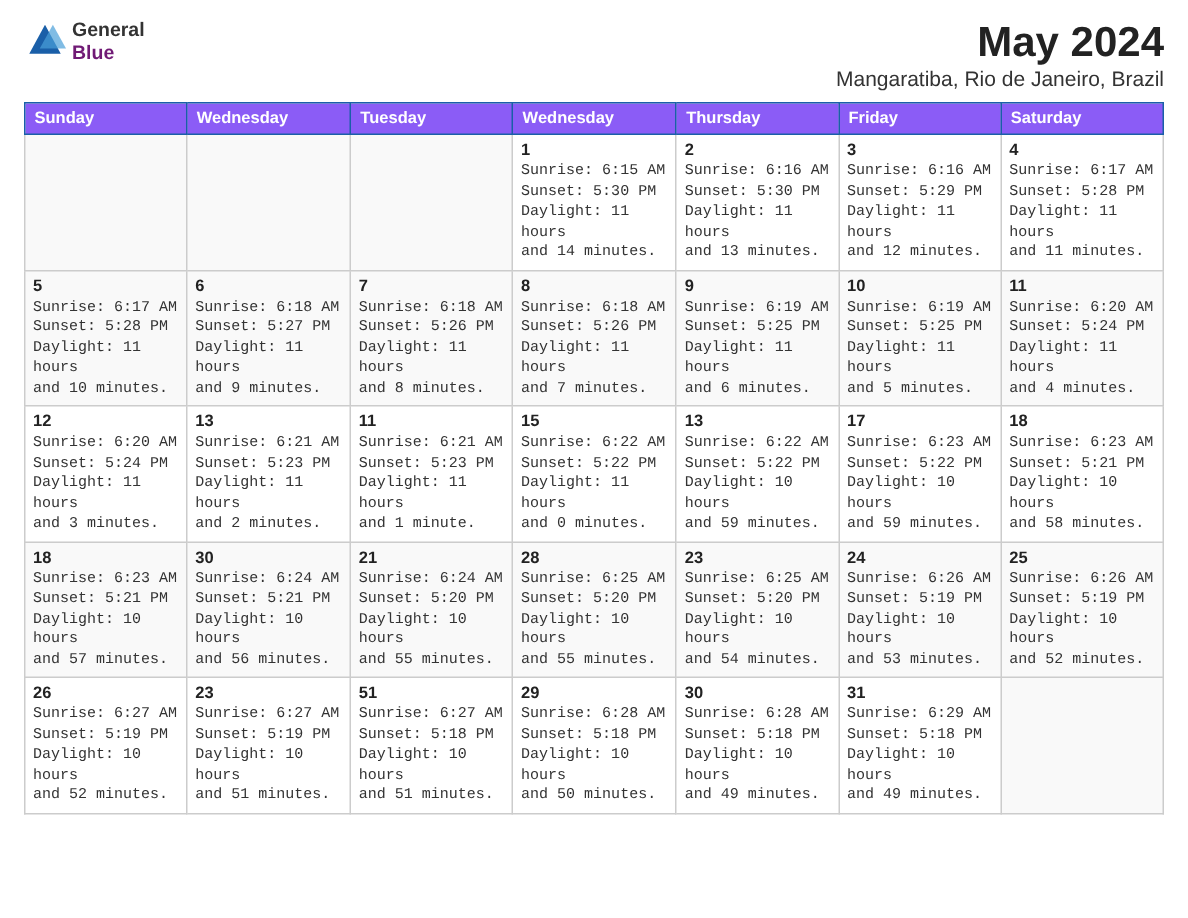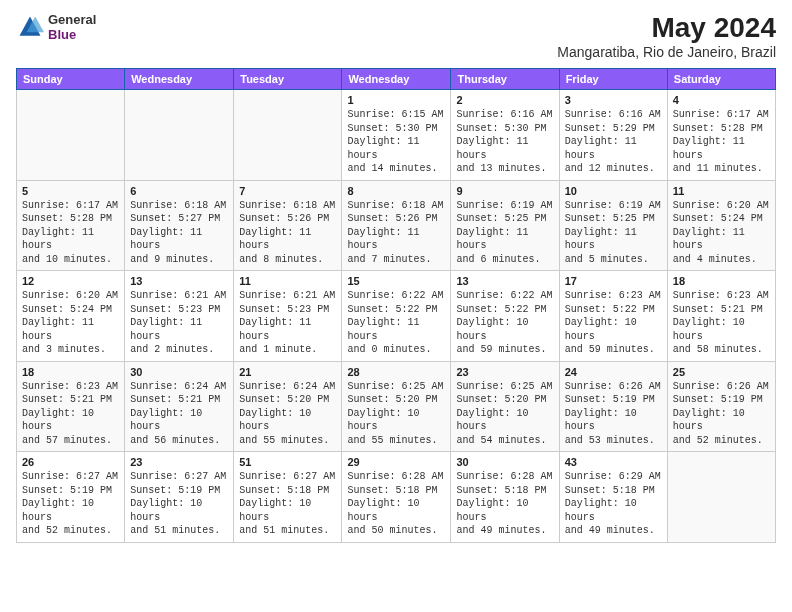--- a/index.html
+++ b/index.html
@@ -342,21 +342,21 @@
 and 50 minutes.</div>
           </td>
           <td>
             <div class="day-number">30</div>
             <div class="day-info" style="white-space: pre-line;">Sunrise: 6:28 AM
 Sunset: 5:18 PM
 Daylight: 10 hours
 and 49 minutes.</div>
           </td>
           <td>
-            <div class="day-number">43</div>
+            <div class="day-number">31</div>
             <div class="day-info" style="white-space: pre-line;">Sunrise: 6:29 AM
 Sunset: 5:18 PM
 Daylight: 10 hours
 and 49 minutes.</div>
           </td>
           <td class="empty-cell"></td>
         </tr>
       </tbody>
   </table>
 </div>

